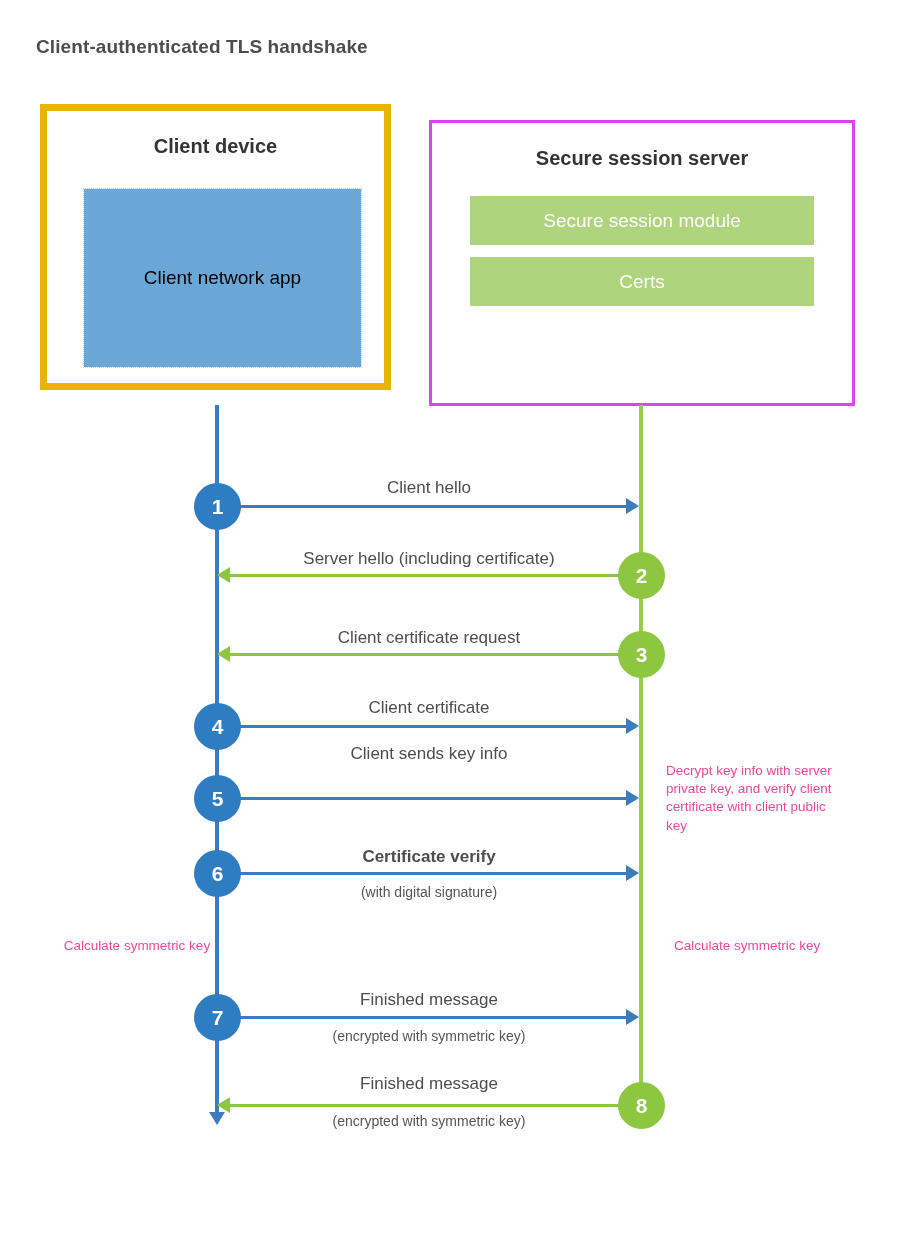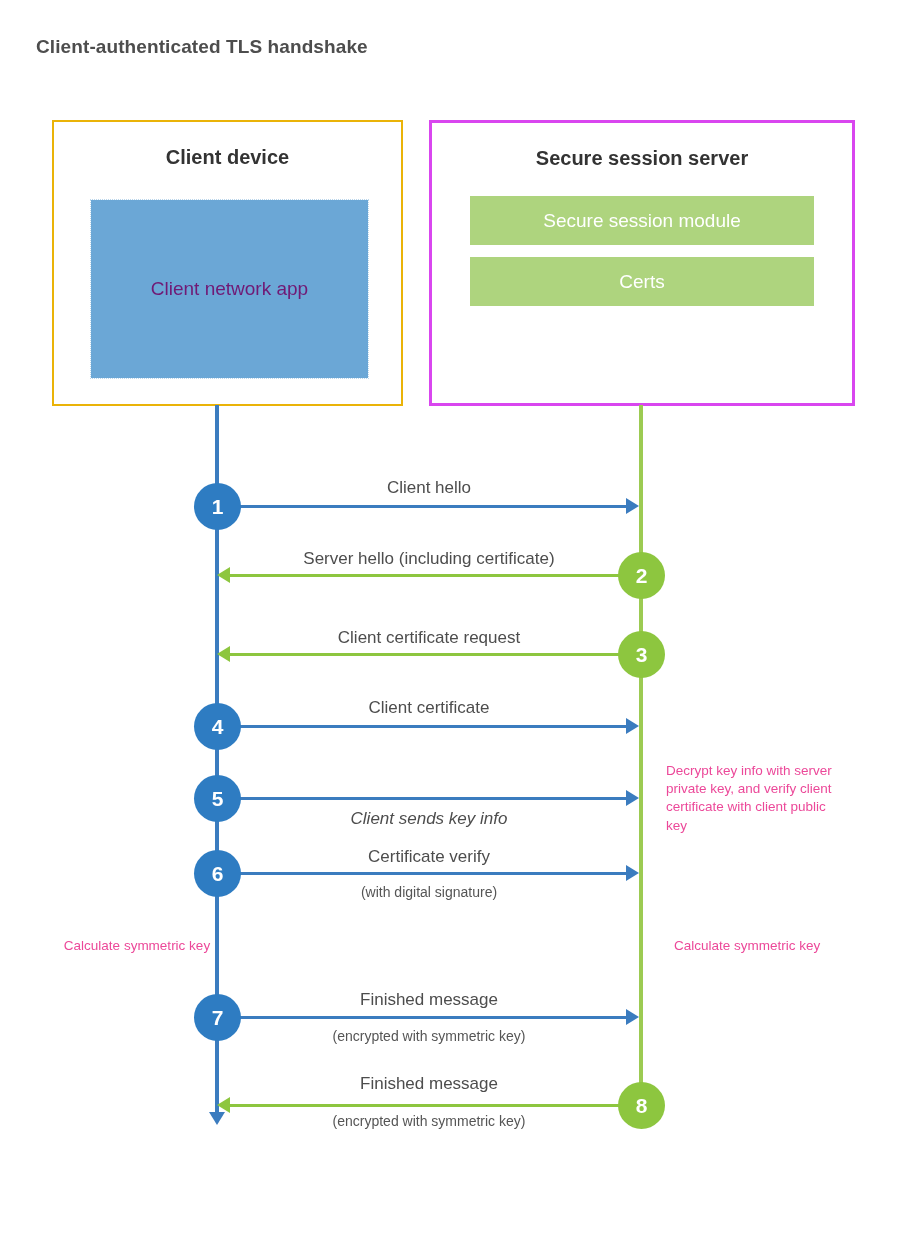--- a/index.html
+++ b/index.html
@@ -32,25 +32,24 @@
   }
 
   
   .actor-box {
     position: absolute;
     background: #ffffff;
     box-sizing: border-box;
   }
   #client-box {
     left: 40px;
-    top: 120px;
+    top: 104px;
     width: 351px;
     height: 286px;
-    border: 2px solid #eab308;
-    margin-left: 12px;
+    border: 7px solid #eab308;
   }
   #server-box {
     left: 429px;
     top: 120px;
     width: 426px;
     height: 286px;
     border: 3px solid #d946ef;
   }
   .actor-title {
     position: absolute;
@@ -69,21 +68,21 @@
     top: 78px;
     width: 277px;
     height: 178px;
     background: #6ba7d6;
     outline: 1px dotted #bcd7ec;
     display: flex;
     align-items: center;
     justify-content: center;
   }
   .client-app-label {
-    color: #701a75;
+    color: #000000;
     font-size: 19px;
     line-height: 1.35;
     text-align: center;
     font-weight: 400;
   }
 
   .server-modules {
     position: absolute;
     left: 38px;
     top: 73px;
@@ -251,26 +250,26 @@
   <div class="msg-label" style="left:217px; top:628px; width:424px;">Client certificate request</div>
   <div class="msg-line green" style="left:223px; top:653px; width:418px;"></div>
   <div class="arrow-head left green" style="left:217px; top:646px;"></div>
   <div class="step-circle green" style="left:618px; top:631px;">3</div>
 
   <div class="msg-label" style="left:217px; top:698px; width:424px;">Client certificate</div>
   <div class="msg-line blue" style="left:217px; top:725px; width:418px;"></div>
   <div class="arrow-head right blue" style="left:626px; top:718px;"></div>
   <div class="step-circle blue" style="left:194px; top:703px;">4</div>
 
-  <div class="msg-label" style="left:217px; top:809px; width:424px;font-style:italic;">Client sends key info</div>
+  <div class="msg-label" style="left:217px; top:744px; width:424px;">Client sends key info</div>
   <div class="msg-line blue" style="left:217px; top:797px; width:418px;"></div>
   <div class="arrow-head right blue" style="left:626px; top:790px;"></div>
   <div class="step-circle blue" style="left:194px; top:775px;">5</div>
 
-  <div class="msg-label" style="left:217px; top:847px; width:424px;">Certificate verify</div>
+  <div class="msg-label" style="left:217px; top:847px; width:424px;font-weight:bold;">Certificate verify</div>
   <div class="msg-line blue" style="left:217px; top:872px; width:418px;"></div>
   <div class="arrow-head right blue" style="left:626px; top:865px;"></div>
   <div class="msg-sublabel" style="left:217px; top:884px; width:424px;">(with digital signature)</div>
   <div class="step-circle blue" style="left:194px; top:850px;">6</div>
 
   <div class="msg-label" style="left:217px; top:990px; width:424px;">Finished message</div>
   <div class="msg-line blue" style="left:217px; top:1016px; width:418px;"></div>
   <div class="arrow-head right blue" style="left:626px; top:1009px;"></div>
   <div class="msg-sublabel" style="left:217px; top:1028px; width:424px;">(encrypted with symmetric key)</div>
   <div class="step-circle blue" style="left:194px; top:994px;">7</div>

